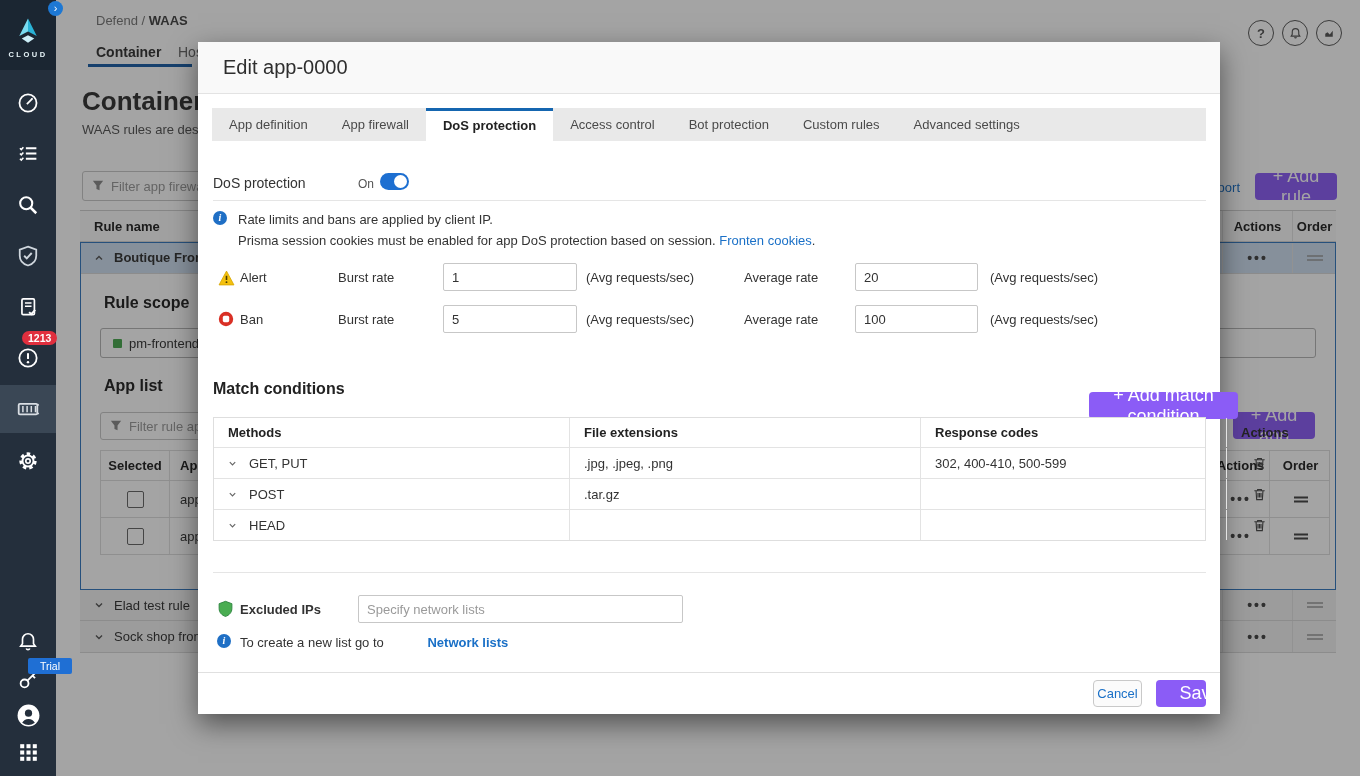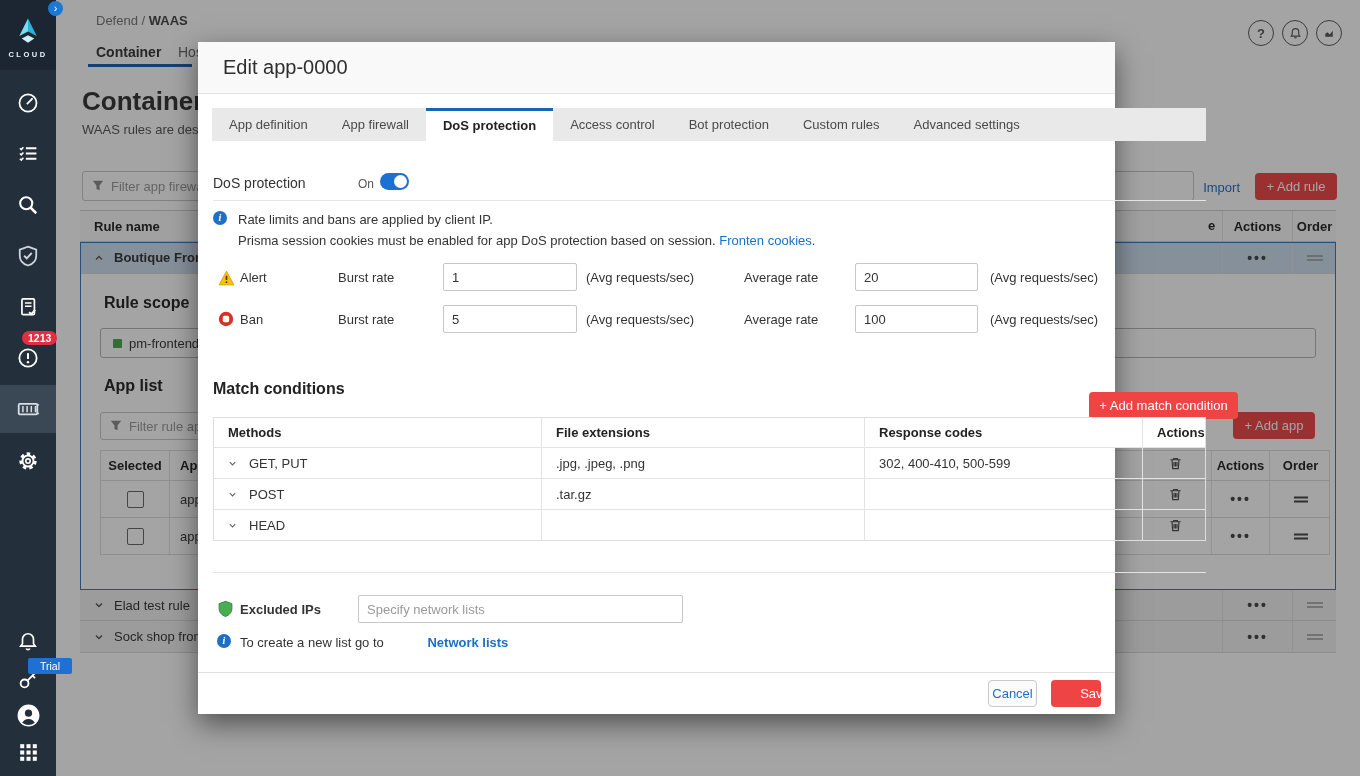--- a/index.html
+++ b/index.html
@@ -23,57 +23,57 @@
   .bgtext{position:absolute;white-space:nowrap;}
   .crumb{font-size:13px;color:#777;}
   .crumb b{color:#444;font-weight:600;}
   .pg-tab{font-size:14px;}
   .pg-title{font-size:26px;font-weight:700;color:#333;}
   .pg-sub{font-size:13px;color:#555;}
   .circle-ic{width:24px;height:24px;border:1.5px solid #555;border-radius:50%;display:flex;
              align-items:center;justify-content:center;color:#555;font-size:13px;font-weight:700;}
   .filter-box{position:absolute;display:flex;align-items:center;gap:7px;background:#fff;
               border:1px solid #c9c9c9;border-radius:3px;padding:0 9px;font-size:13px;color:#999;}
-  .btn-blue{background:#ef4444;color:#fff;border:none;border-radius:4px;font-size:13px;
+  .btn-blue{background:#8b5cf6;color:#fff;border:none;border-radius:4px;font-size:18px;
             font-family:"Liberation Sans",sans-serif;display:flex;align-items:center;justify-content:center;}
   .otable-row{position:absolute;left:80px;width:1256px;display:grid;grid-template-columns:1142px 70px 44px;
               align-items:center;border-bottom:1px solid #d9d9d9;box-sizing:border-box;background:#fff;}
   .otable-row>div{border-left:1px solid #e2e2e2;height:100%;display:flex;align-items:center;justify-content:center;}
   .otable-row>div:first-child{border-left:none;justify-content:flex-start;padding-left:14px;}
   .dots{color:#444;font-size:14px;font-weight:700;letter-spacing:2px;}
   .chip-sq{display:inline-block;width:9px;height:9px;background:#4aa94f;margin-right:7px;border-radius:1px;}
   .cbox{width:15px;height:15px;border:1.5px solid #666;border-radius:2px;background:#fff;}
   .itable-row{position:absolute;left:100px;width:1230px;display:grid;grid-template-columns:68px 1042px 58px 62px;
               align-items:center;border:1px solid #ddd;border-top:none;box-sizing:border-box;background:#fff;}
   .itable-row>div{border-left:1px solid #e2e2e2;height:100%;display:flex;align-items:center;justify-content:center;}
   .itable-row>div:nth-child(2){justify-content:flex-start;padding-left:10px;}
   .itable-row>div:first-child{border-left:none;}
   
   .overlay{position:absolute;left:56px;top:0;width:1304px;height:776px;background:rgba(15,15,15,0.38);z-index:40;}
   
-  .modal{position:absolute;left:198px;top:42px;width:917px;height:672px;background:#fff;z-index:100;
+  .modal{position:absolute;left:198px;top:42px;width:1022px;height:672px;background:#fff;z-index:100;
          box-shadow:0 10px 26px rgba(0,0,0,0.5);}
   .m-header{position:absolute;left:0;top:0;width:100%;height:52px;background:#f9f9f9;
             border-bottom:1px solid #e3e3e3;box-sizing:border-box;}
   .m-title{position:absolute;left:25px;top:14px;font-size:20px;color:#2e2e2e;}
   .m-tabs{position:absolute;left:14px;top:66px;width:994px;height:33px;background:#e9e9e9;display:flex;}
   .m-tab{padding:0 17px;line-height:33px;font-size:13px;color:#4a4a4a;box-sizing:border-box;}
   .m-tab.active{background:#fff;border-top:3px solid #1566b0;line-height:30px;font-weight:700;color:#222;}
   .lbl{font-size:13px;color:#333;}
   .toggle{position:absolute;width:29px;height:17px;border-radius:9px;background:#1d6fd1;}
   .toggle .knob{position:absolute;right:2px;top:2px;width:13px;height:13px;border-radius:50%;background:#fff;}
   .hr{position:absolute;left:15px;width:993px;height:0;border-top:1px solid #e5e5e5;}
   .info-ic{display:inline-block;width:14px;height:14px;border-radius:50%;background:#1f6fc5;color:#fff;
            text-align:center;font-size:10px;line-height:14px;font-weight:700;
            font-family:"Liberation Serif",serif;font-style:italic;}
   .link{color:#1a70c7;}
   .num-input{position:absolute;height:28px;border:1px solid #c7c7c7;border-radius:2px;font-size:13px;
              color:#333;padding:0 8px;box-sizing:border-box;font-family:"Liberation Sans",sans-serif;}
   .mc-table{position:absolute;left:15px;top:375px;width:993px;border:1px solid #dedede;box-sizing:border-box;font-size:13px;}
-  .mc-row{display:grid;grid-template-columns:327px 323px 278px 65px;border-top:1px solid #e3e3e3;}
+  .mc-row{display:grid;grid-template-columns:327px 323px 278px 65px;border-top:1px solid #e3e3e3;gap:28px;}
   .mc-row:first-child{border-top:none;}
   .mc-row>div{padding:0 14px;height:29px;display:flex;align-items:center;border-left:1px solid #e3e3e3;box-sizing:border-box;}
   .mc-row>div:first-child{border-left:none;}
   .mc-row.body>div{height:30px;}
   .mc-head{font-weight:700;color:#222;background:#fff;}
   .sec-title{font-size:16px;font-weight:700;color:#222;}
   .btn-ghost{background:#fbfbfb;border:1px solid #c9c9c9;border-radius:4px;color:#1a70c7;font-size:13px;
              font-family:"Liberation Sans",sans-serif;display:flex;align-items:center;justify-content:center;}
   .m-footer{position:absolute;left:0;top:630px;width:100%;height:42px;border-top:1px solid #e0e0e0;
             box-sizing:border-box;display:flex;align-items:center;justify-content:flex-end;gap:14px;padding-right:14px;}

